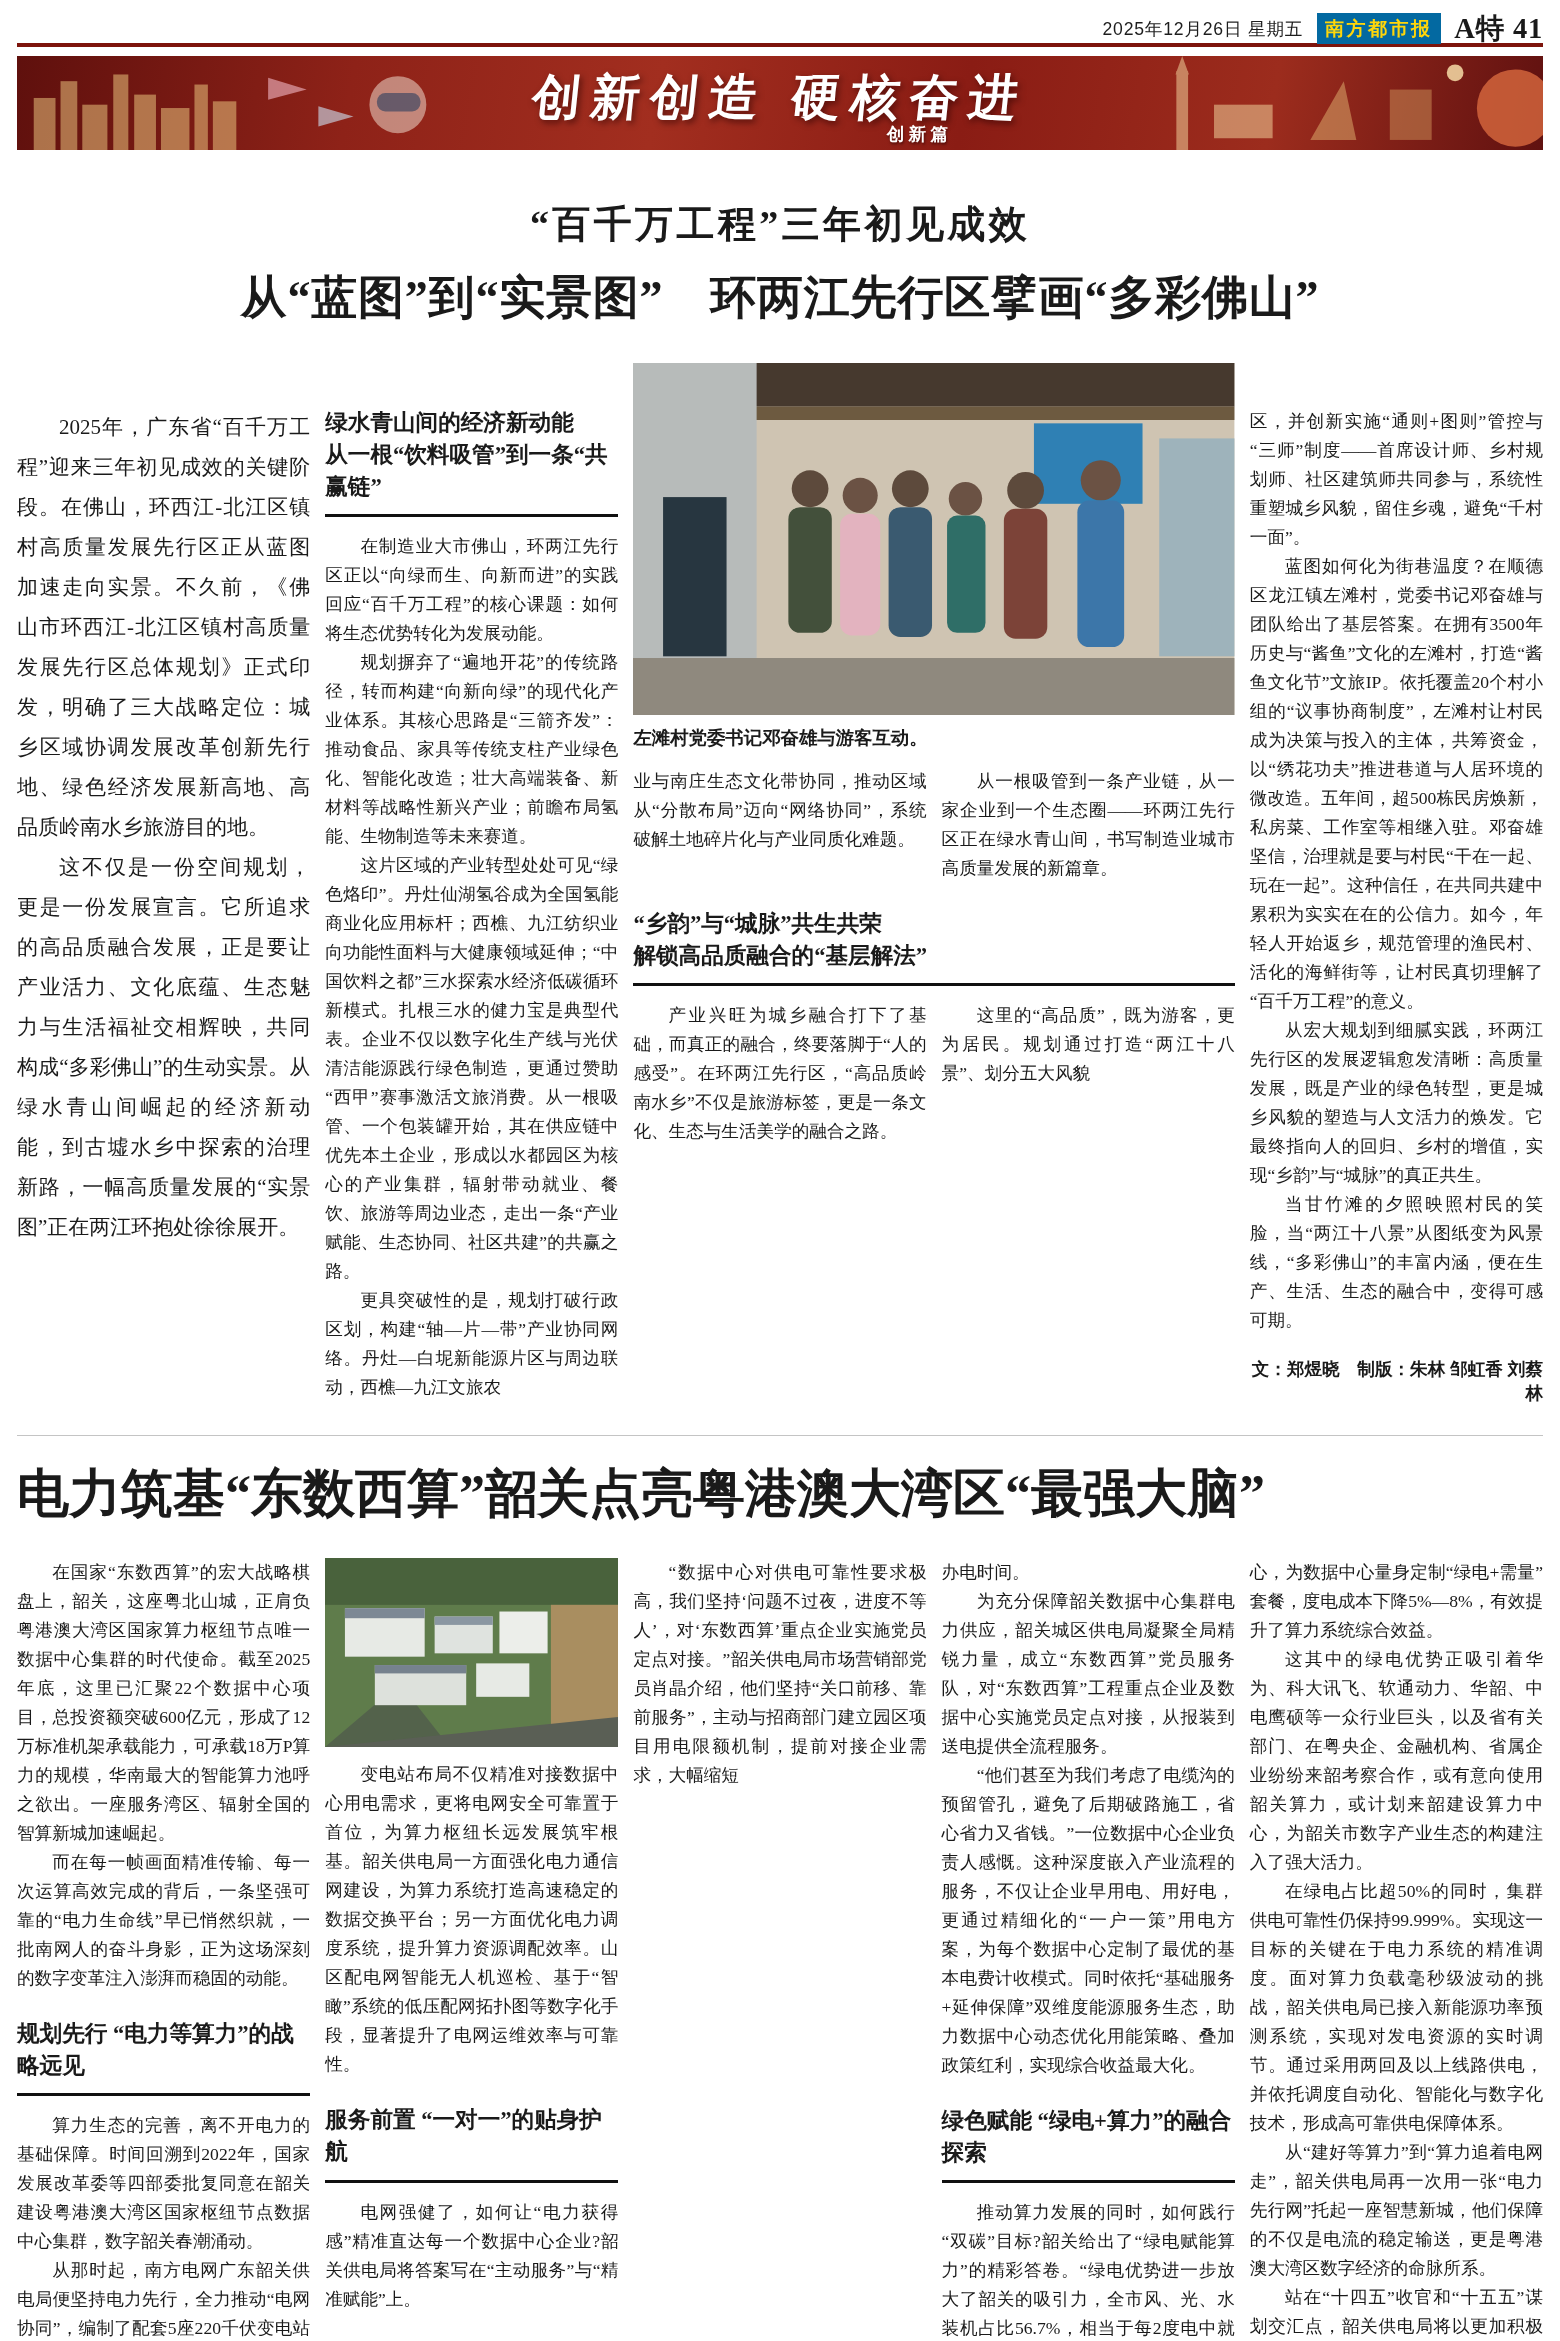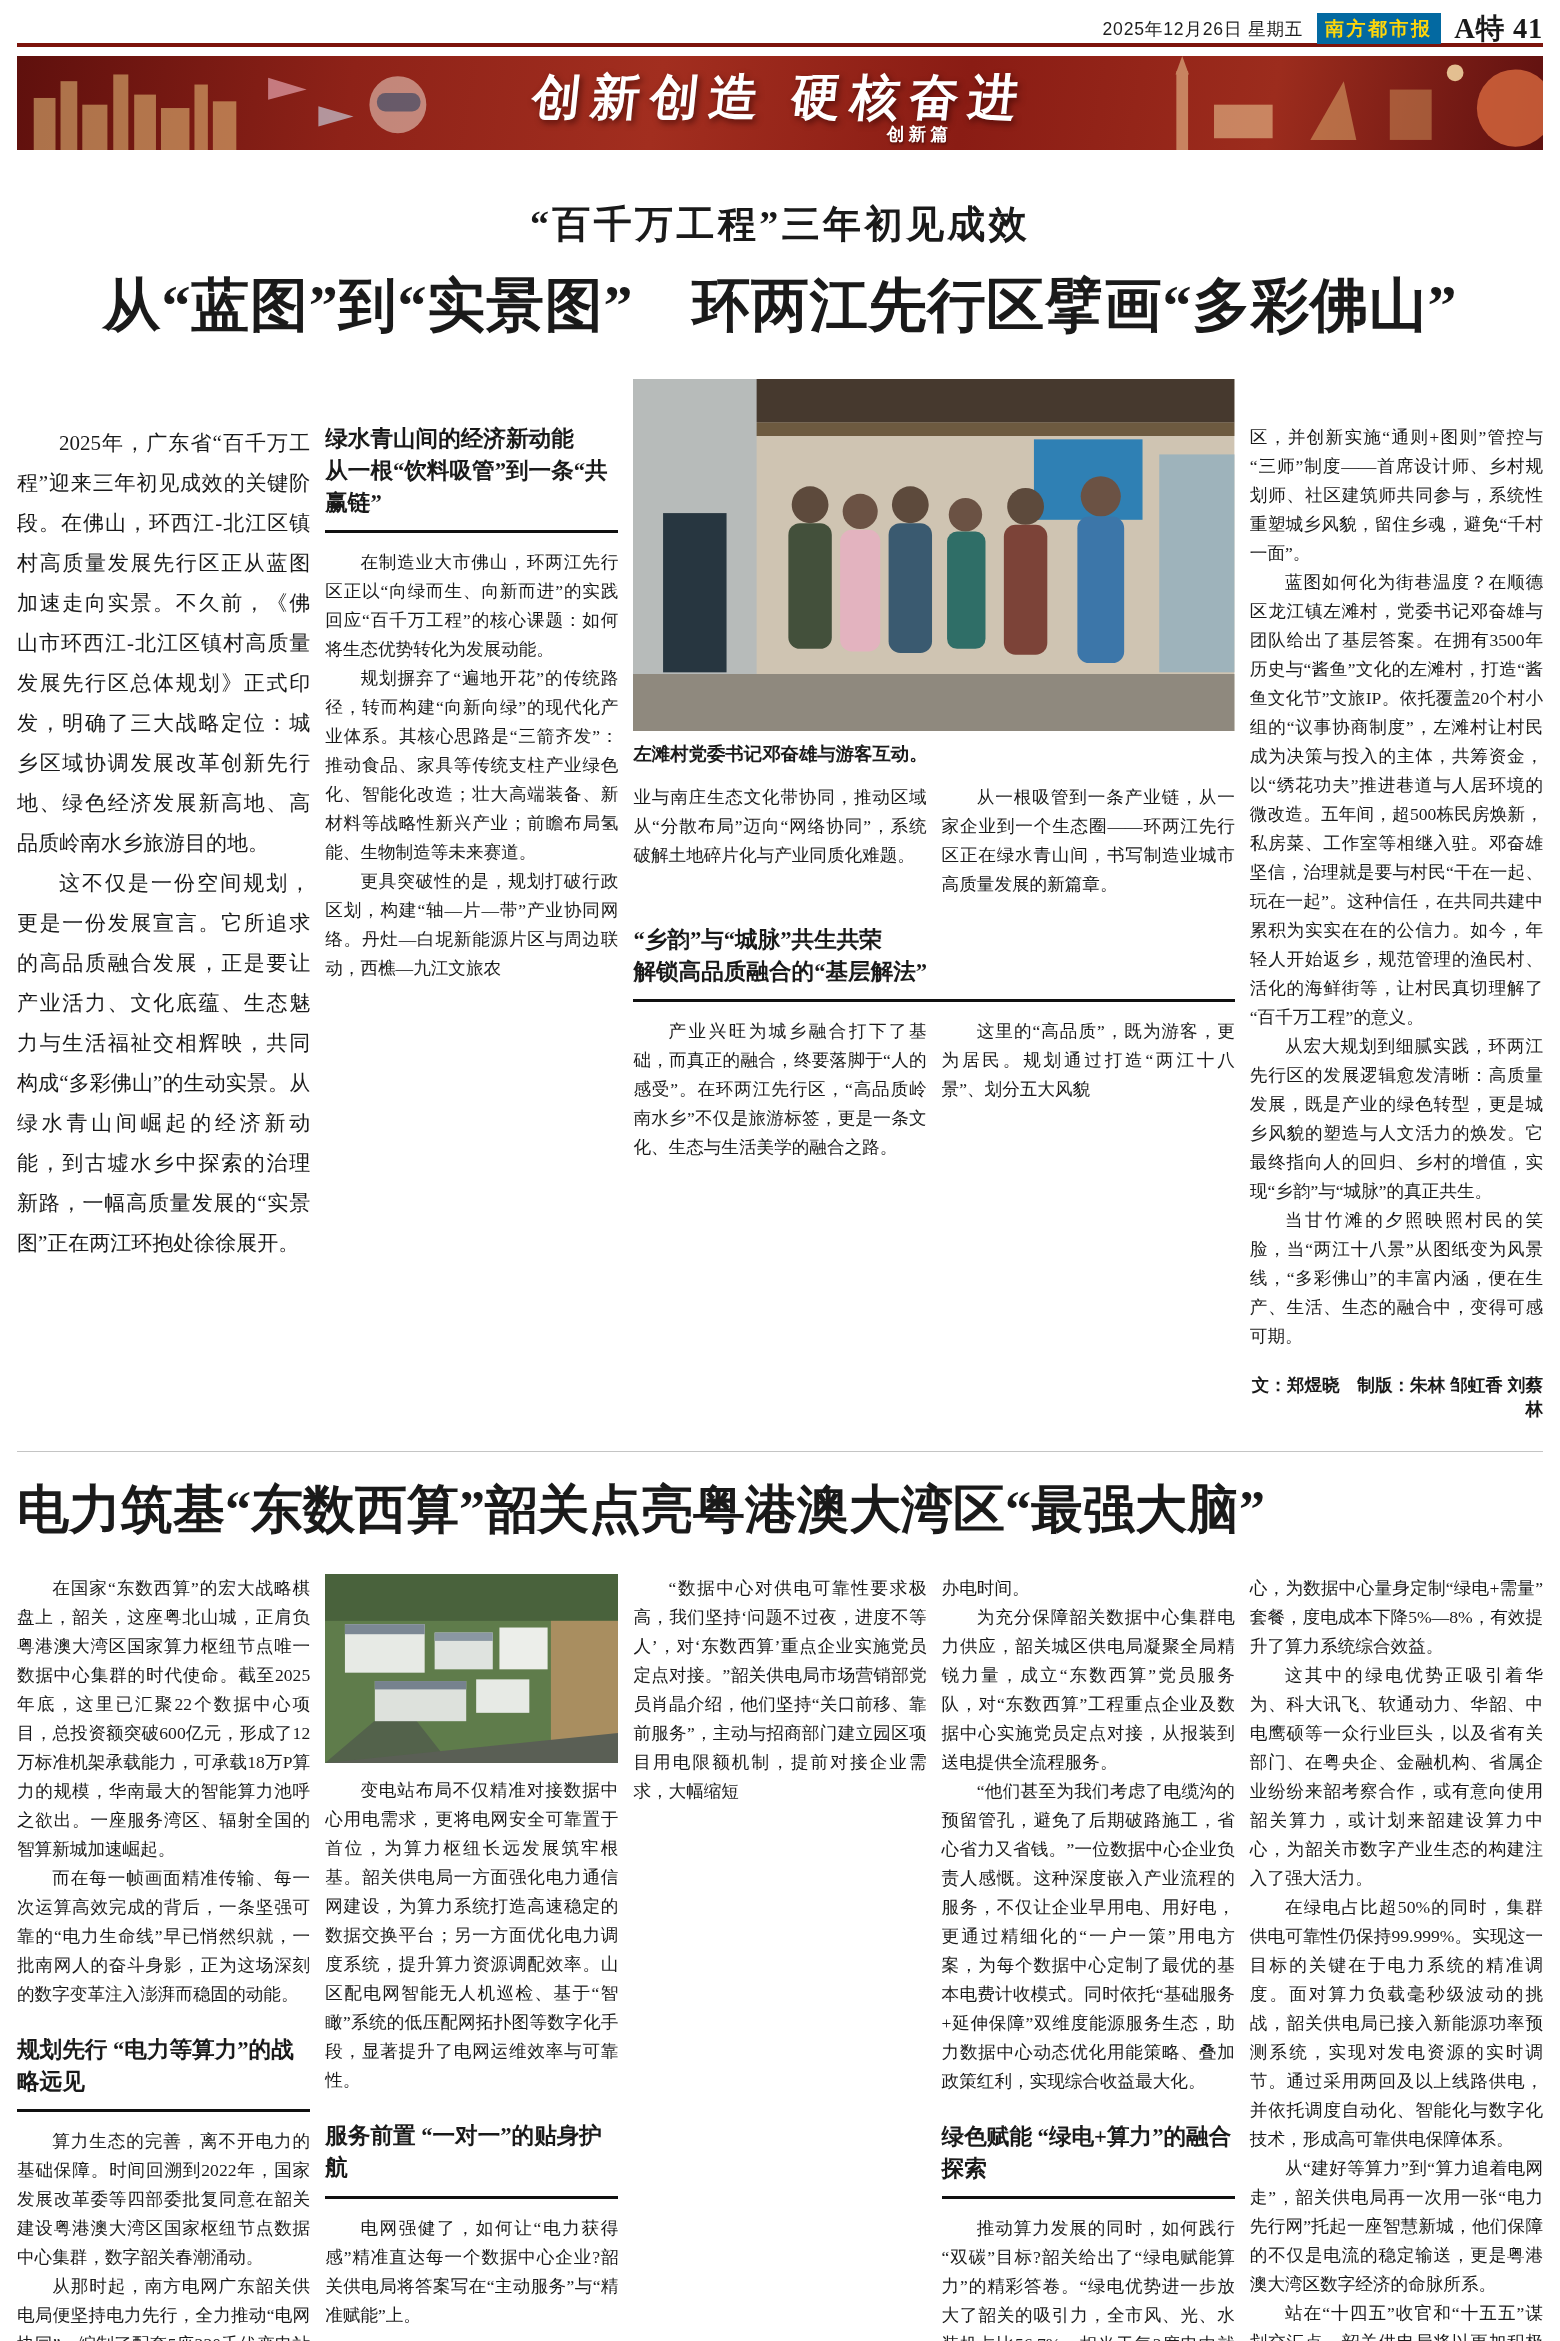--- a/index.html
+++ b/index.html
@@ -24,21 +24,21 @@
             background:linear-gradient(100deg,#5f100d 0%,#8e2218 22%,#a22e1f 42%,#8a1c14 62%,#9c2c1d 82%,#601110 100%); }
   .banner svg.decor { position:absolute; inset:0; width:100%; height:100%; }
   .banner-title { position:absolute; left:50%; top:50%; transform:translate(-50%,-58%) skewX(-6deg);
             color:#fff; font-family:"Liberation Sans",sans-serif; font-weight:900; font-size:49px;
             letter-spacing:10px; white-space:nowrap; text-shadow:2.5px 3.4px 6.7px rgba(40,0,0,.6); }
   .banner-tag { position:absolute; left:57%; bottom:3.4px; color:#ffffff; font-family:"Liberation Sans",sans-serif;
             font-weight:bold; font-size:17.6px; letter-spacing:4.2px; text-shadow:0.8px 1.7px 2.5px rgba(40,0,0,.6); }
 
   
   .kicker { text-align:center; font-size:38px; letter-spacing:3.4px; margin-top:49px; font-weight:600; }
-  .headline1 { text-align:center; font-size:58px; font-weight:900; letter-spacing:0.8px; margin:17px 0 34px 0; white-space:nowrap; }
+  .headline1 { text-align:center; font-size:46px; font-weight:900; letter-spacing:0.8px; margin:17px 0 34px 0; white-space:nowrap; }
   .headline2 { display:flex; font-size:52px; font-weight:900; margin:23.5px 0 28.5px 0; }
 
   
   .cols5 { display:grid; grid-template-columns:repeat(5,1fr); column-gap:15px; }
   .para { margin:0; text-indent:2em; font-size:17.6px; line-height:29px; text-align:justify; }
   .cont > .para:first-child { text-indent:0; }
   .lede-col { padding-top:44px; }
   .lede-col .para { font-size:21px; line-height:40px; }
   .pt { padding-top:44px; }
 
@@ -112,20 +112,21 @@
       </div>
 
     <div class="pt">
       <div class="subhead">
         <div>绿水青山间的经济新动能</div>
         <div>从一根“饮料吸管”到一条“共赢链”</div>
       </div>
       <div>
           <p class="para">在制造业大市佛山，环两江先行区正以“向绿而生、向新而进”的实践回应“百千万工程”的核心课题：如何将生态优势转化为发展动能。</p>
           <p class="para">规划摒弃了“遍地开花”的传统路径，转而构建“向新向绿”的现代化产业体系。其核心思路是“三箭齐发”：推动食品、家具等传统支柱产业绿色化、智能化改造；壮大高端装备、新材料等战略性新兴产业；前瞻布局氢能、生物制造等未来赛道。</p>
+          <p class="para">这片区域的产业转型处处可见“绿色烙印”。丹灶仙湖氢谷成为全国氢能商业化应用标杆；西樵、九江纺织业向功能性面料与大健康领域延伸；“中国饮料之都”三水探索水经济低碳循环新模式。扎根三水的健力宝是典型代表。企业不仅以数字化生产线与光伏清洁能源践行绿色制造，更通过赞助“西甲”赛事激活文旅消费。从一根吸管、一个包装罐开始，其在供应链中优先本土企业，形成以水都园区为核心的产业集群，辐射带动就业、餐饮、旅游等周边业态，走出一条“产业赋能、生态协同、社区共建”的共赢之路。</p>
           <p class="para">更具突破性的是，规划打破行政区划，构建“轴—片—带”产业协同网络。丹灶—白坭新能源片区与周边联动，西樵—九江文旅农</p>
         </div>
     </div>
 
     <div class="mid-span">
       <svg class="photo" viewBox="0 0 720 420" preserveAspectRatio="none" style="height:352px;">
         <rect width="720" height="420" fill="#cfc4b2"></rect>
         <rect width="720" height="52" fill="#46392e"></rect>
         <rect y="52" width="720" height="16" fill="#6d5a40"></rect>
         <rect x="0" y="0" width="148" height="420" fill="#b7bbba"></rect>

